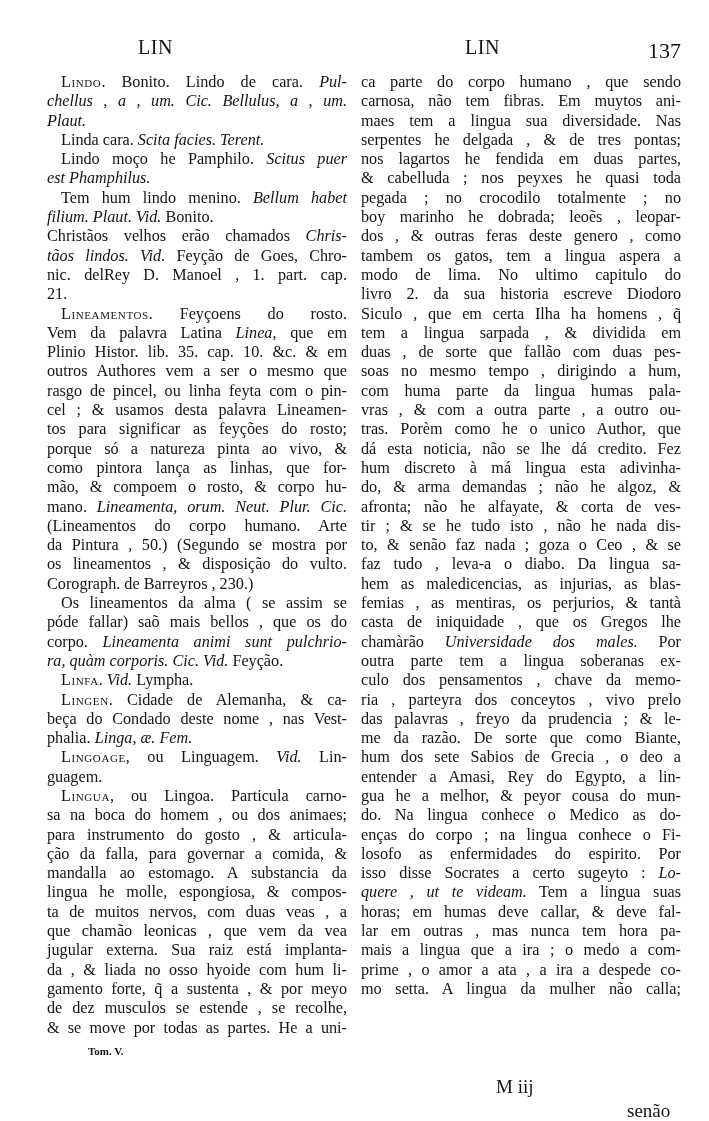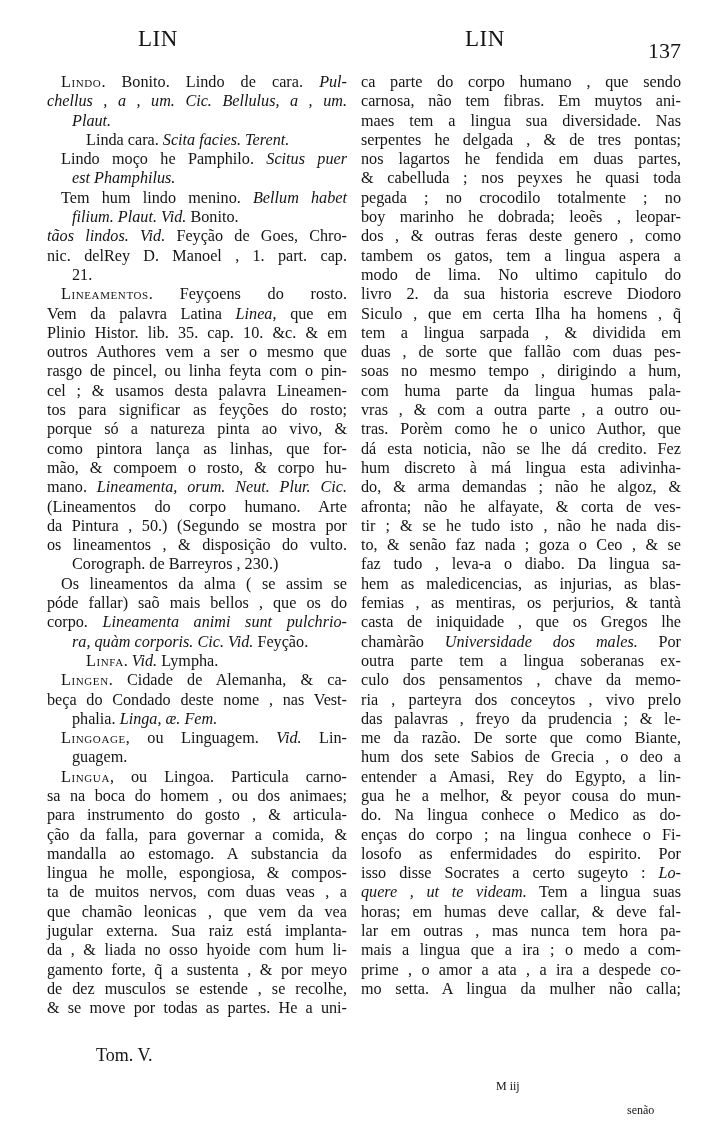--- a/index.html
+++ b/index.html
@@ -1,53 +1,54 @@
 <!DOCTYPE html>
 <html><head>
   <meta charset="utf-8">
   <style>
     html, body { margin: 0; padding: 0; background: #ffffff; }
     body { width: 709px; height: 1121px; position: relative; overflow: hidden;
            font-family: "Liberation Serif", "DejaVu Serif", serif; color: #141414; }
     .page { position: absolute; left: 0; top: 0; width: 709px; height: 1121px; }
-    .running-head { position: absolute; top: 24px; font-size: 23px; line-height: 30px; letter-spacing: 0.5px; }
+    .running-head { position: absolute; top: 32px; font-size: 20px; line-height: 30px; letter-spacing: 0.5px; }
     .rh-left { left: 138px; }
     .rh-right { left: 465px; }
     .folio { position: absolute; top: 38px; left: 648px; font-size: 22px; line-height: 26px; }
     .column { position: absolute; top: 73px; }
     .col-left { left: 47px; width: 300px; }
     .col-right { left: 361px; width: 320px; }
     .line { display: block; height: 19.3px; line-height: 19.3px; font-size: 16.2px;
             white-space: nowrap; text-align: justify; text-align-last: justify; }
-    .line.last { text-align-last: left; margin-left: 25px; }
+    .line.last { text-align-last: left; }
     .line.indent { padding-left: 14px; }
     .sc { font-variant: small-caps; letter-spacing: 0.6px; }
     i { font-style: italic; }
-    .catchline { position: absolute; top: 1077px; font-size: 12px; line-height: 19px; text-align: center; }
-    .tom { left: 96px; top: 1045px; position: absolute; font-size: 18px; }
+    .catchline { position: absolute; top: 1077px; font-size: 19px; line-height: 19px; text-align: center; }
+    .tom { left: 88px; top: 1045px; position: absolute; font-size: 11px; font-weight: bold; }
     .sig { left: 496px; }
     .catchword { left: 627px; margin-top: 24px; }
   </style>
 </head>
 <body>
 
 <div class="page">
   <div class="running-head rh-left">LIN</div>
   <div class="running-head rh-right">LIN</div>
   <div class="folio">137</div>
 
   <div class="column col-left" id="col-left">
       <div class="line indent"><span class="sc">Lindo</span><span>. Bonito. Lindo de cara. </span><i>Pul-</i></div>
       <div class="line"><i>chellus , a , um. Cic. Bellulus, a , um.</i></div>
       <div class="line last"><i>Plaut.</i></div>
       <div class="line indent last"><span>Linda cara. </span><i>Scita facies. Terent.</i></div>
       <div class="line indent"><span>Lindo moço he Pamphilo. </span><i>Scitus puer</i></div>
       <div class="line last"><i>est Phamphilus.</i></div>
       <div class="line indent"><span>Tem hum lindo menino. </span><i>Bellum habet</i></div>
       <div class="line last"><i>filium. Plaut. Vid.</i><span> Bonito.</span></div>
+      <div class="line"><span>Christãos velhos erão chamados </span><i>Chris-</i></div>
       <div class="line"><i>tãos lindos. Vid.</i><span> Feyção de Goes, Chro-</span></div>
       <div class="line"><span>nic. delRey D. Manoel , 1. part. cap.</span></div>
       <div class="line last"><span>21.</span></div>
       <div class="line indent"><span class="sc">Lineamentos</span><span>. Feyçoens do rosto.</span></div>
       <div class="line"><span>Vem da palavra Latina </span><i>Linea</i><span>, que em</span></div>
       <div class="line"><span>Plinio Histor. lib. 35. cap. 10. &amp;c. &amp; em</span></div>
       <div class="line"><span>outros Authores vem a ser o mesmo que</span></div>
       <div class="line"><span>rasgo de pincel, ou linha feyta com o pin-</span></div>
       <div class="line"><span>cel ; &amp; usamos desta palavra Lineamen-</span></div>
       <div class="line"><span>tos para significar as feyções do rosto;</span></div>

